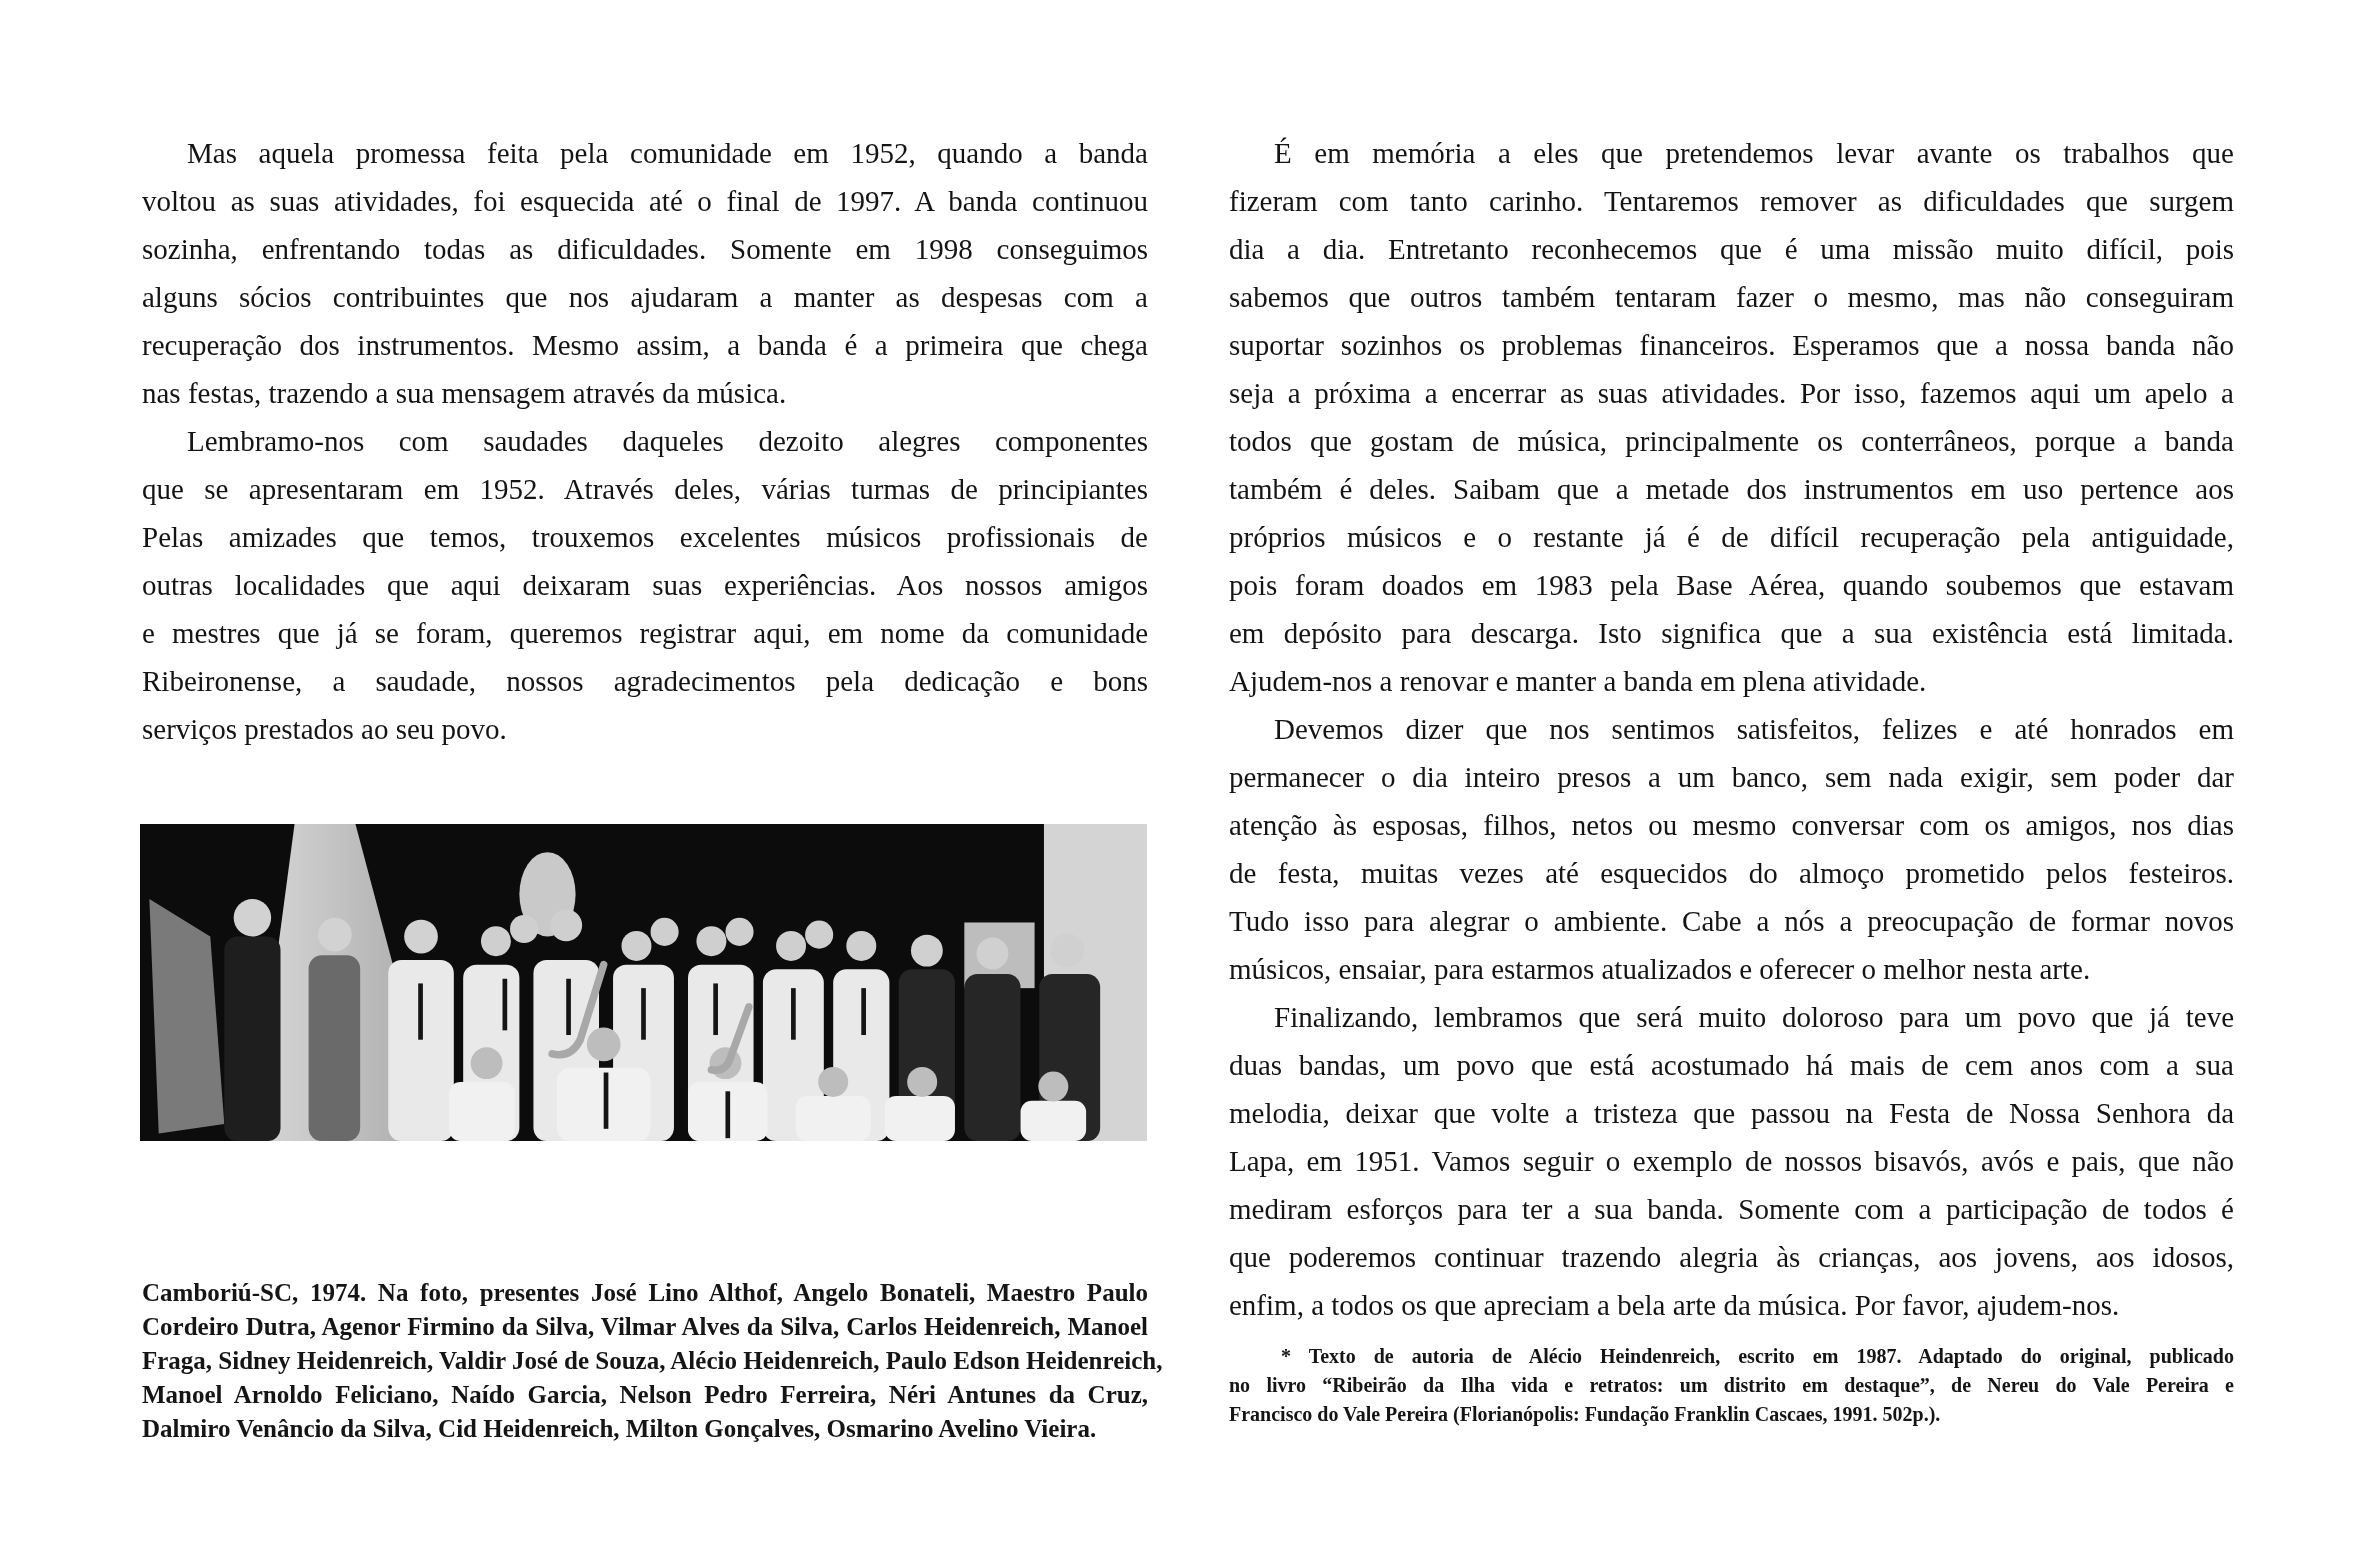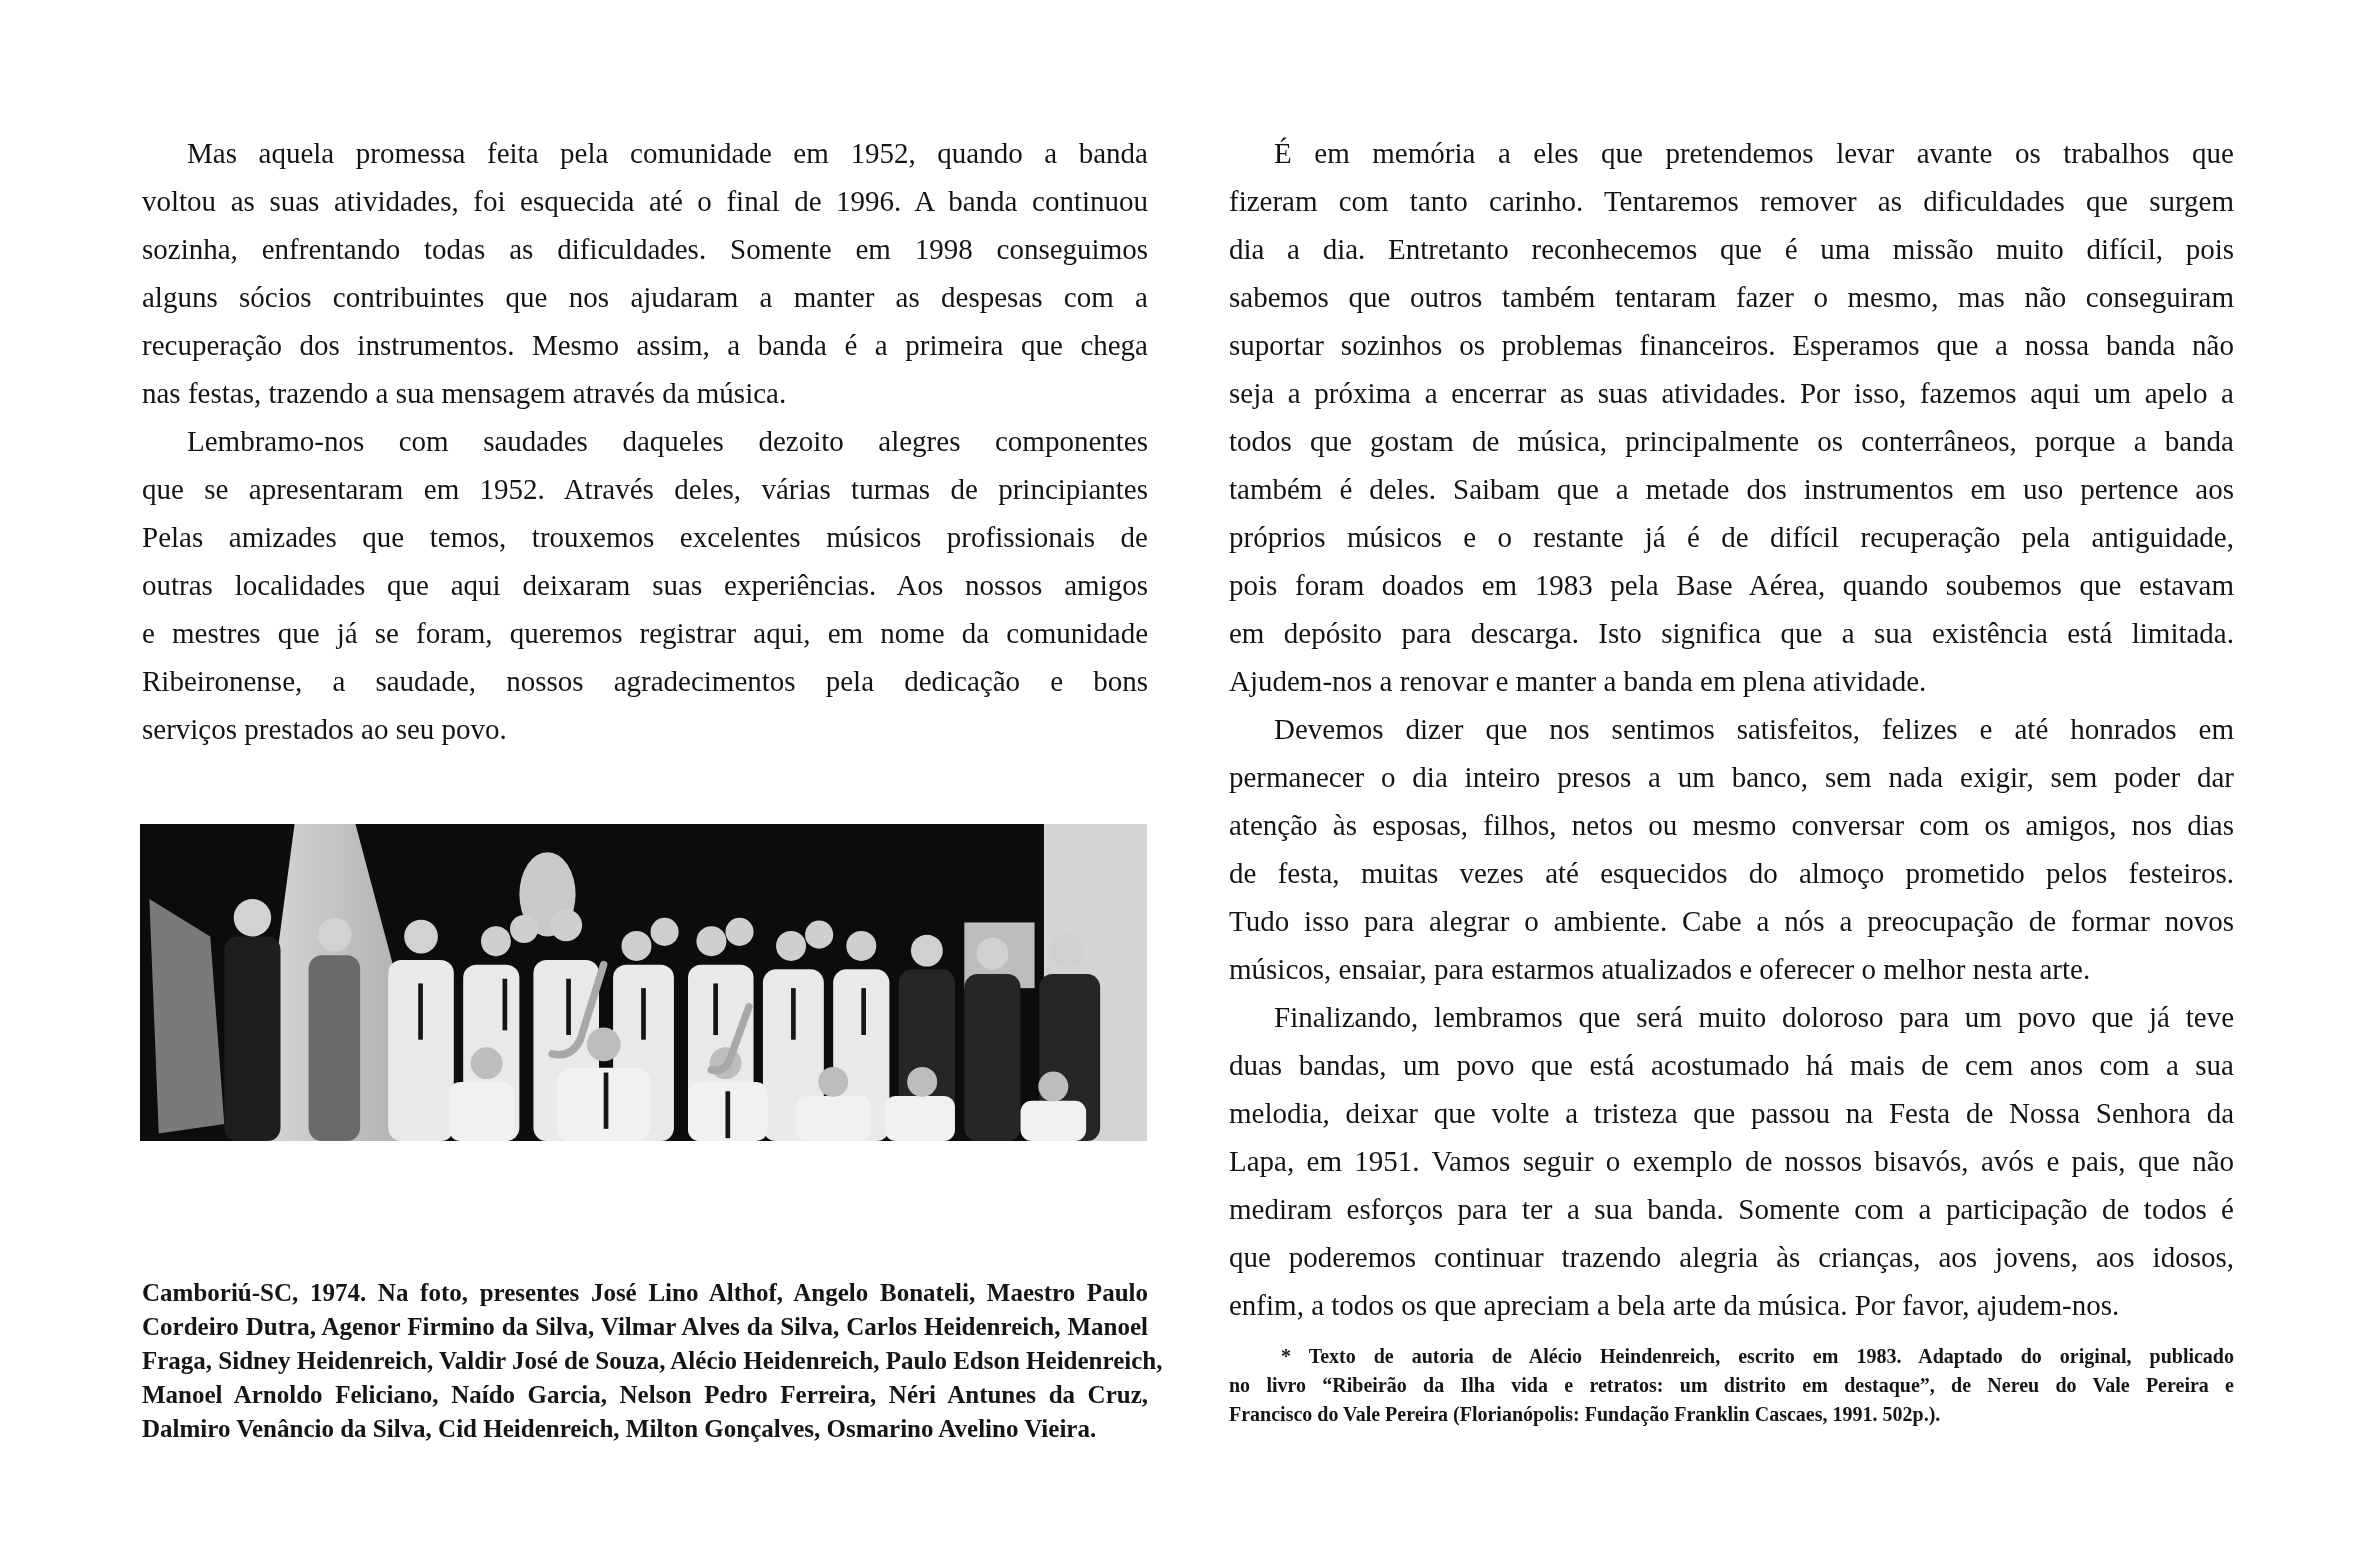--- a/index.html
+++ b/index.html
@@ -30,21 +30,21 @@
   .footnote .line.indent { padding-left: 52px; }
 </style>
 </head>
 <body>
 
 <div class="page">
 
   <div class="col col-left body-text">
     <div>
       <span class="line indent">Mas aquela promessa feita pela comunidade em 1952, quando a banda</span>
-      <span class="line">voltou as suas atividades, foi esquecida até o final de 1996. A banda continuou</span>
+      <span class="line">voltou as suas atividades, foi esquecida até o final de 1997. A banda continuou</span>
       <span class="line">sozinha, enfrentando todas as dificuldades. Somente em 1998 conseguimos</span>
       <span class="line">alguns sócios contribuintes que nos ajudaram a manter as despesas com a</span>
       <span class="line">recuperação dos instrumentos. Mesmo assim, a banda é a primeira que chega</span>
       <span class="line last">nas festas, trazendo a sua mensagem através da música.</span>
     </div>
     <div>
       <span class="line indent">Lembramo-nos com saudades daqueles dezoito alegres componentes</span>
       <span class="line">que se apresentaram em 1952. Através deles, várias turmas de principiantes</span>
       <span class="line">Pelas amizades que temos, trouxemos excelentes músicos profissionais de</span>
       <span class="line">outras localidades que aqui deixaram suas experiências. Aos nossos amigos</span>
@@ -188,19 +188,19 @@
       <span class="line">duas bandas, um povo que está acostumado há mais de cem anos com a sua</span>
       <span class="line">melodia, deixar que volte a tristeza que passou na Festa de Nossa Senhora da</span>
       <span class="line">Lapa, em 1951. Vamos seguir o exemplo de nossos bisavós, avós e pais, que não</span>
       <span class="line">mediram esforços para ter a sua banda. Somente com a participação de todos é</span>
       <span class="line">que poderemos continuar trazendo alegria às crianças, aos jovens, aos idosos,</span>
       <span class="line last">enfim, a todos os que apreciam a bela arte da música. Por favor, ajudem-nos.</span>
     </div>
   </div>
 
   <div class="footnote">
-    <span class="line indent">* Texto de autoria de Alécio Heindenreich, escrito em 1983. Adaptado do original, publicado</span>
+    <span class="line indent">* Texto de autoria de Alécio Heindenreich, escrito em 1987. Adaptado do original, publicado</span>
     <span class="line">no livro “Ribeirão da Ilha vida e retratos: um distrito em destaque”, de Nereu do Vale Pereira e</span>
     <span class="line last">Francisco do Vale Pereira (Florianópolis: Fundação Franklin Cascaes, 1991. 502p.).</span>
   </div>
 
 </div>
 
 
 </body></html>

